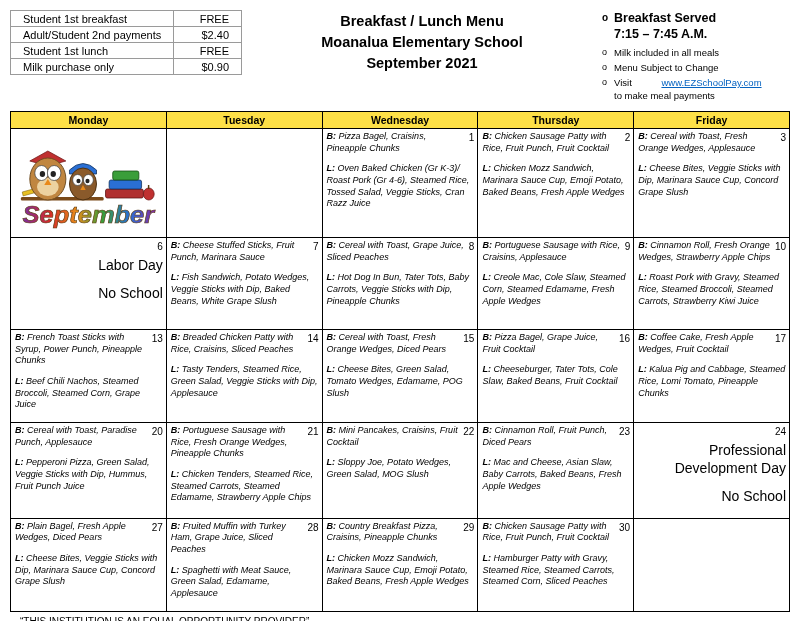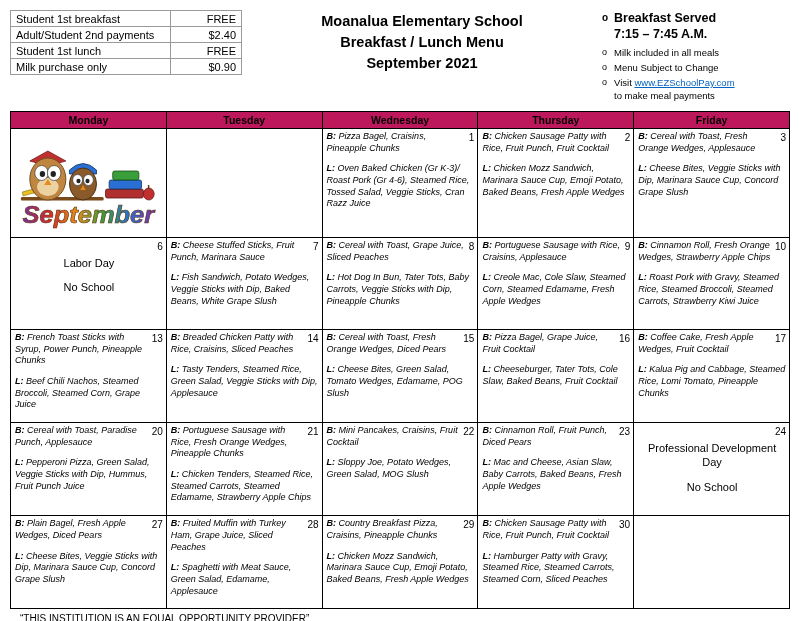--- a/index.html
+++ b/index.html
@@ -4,41 +4,41 @@
 <style>
   * { box-sizing: border-box; margin: 0; padding: 0; }
   html, body { background: #ffffff; }
   .page {
     width: 800px; height: 621px; background: #ffffff; color: #000;
     font-family: "Liberation Sans", sans-serif; overflow: hidden; position: relative;
   }
   
   .top { display: flex; align-items: flex-start; padding: 8px 10px 0 10px; }
   .price-table { border-collapse: collapse; font-size: 11px; flex: 0 0 232px; margin-top: 2px; }
-  .price-table td { border: 1px solid #9a9a9a; padding: 1px 5px; height: 16px; white-space: nowrap; }
+  .price-table td { border: 1px solid #9a9a9a; padding: 1px 12px; height: 16px; white-space: nowrap; }
   .pt-label { width: 160px; }
   .pt-value { width: 72px; text-align: right; }
   .title-block { flex: 1; text-align: center; font-weight: bold; font-size: 14.5px; line-height: 1.45; padding-top: 3px; }
   .notes { flex: 0 0 188px; font-size: 9.5px; line-height: 1.3; padding-top: 2px; }
   .note { display: flex; margin-bottom: 3px; }
   .bullet { width: 12px; flex: none; font-size: 9px; line-height: inherit; }
   .note-main { font-weight: bold; font-size: 12.5px; line-height: 1.3; margin-bottom: 4px; }
   .note-main .bullet { font-size: 10px; padding-top: 1px; }
   .link { text-decoration: underline; cursor: pointer; }
   
   .calendar { border-collapse: collapse; table-layout: fixed; width: 780px; margin: 6px auto 0 auto; }
-  .calendar th { border: 1px solid #000; font-size: 10.5px; font-weight: bold; padding: 2px; background: #be185d; }
+  .calendar th { border: 1px solid #000; font-size: 10.5px; font-weight: bold; padding: 2px; background: #fde047; }
   .calendar td {
     border: 1px solid #000; vertical-align: top; font-size: 9px; line-height: 1.3;
     padding: 2px 3px 2px 4px; height: 92px; overflow: hidden;
   }
   .date-num { float: right; font-size: 10px; margin-left: 4px; }
   .meal { margin-bottom: 9px; font-style: italic; }
   .meal b { font-weight: bold; }
-  .special-cell .special-text { text-align: center; font-size: 11px; line-height: 1.3; margin-top: 16px; }
+  .special-cell .special-text { text-align: right; font-size: 14px; line-height: 1.3; margin-top: 16px; }
   .special-text div { margin-bottom: 10px; }
   .image-cell { padding: 8px !important; }
   .image-cell svg { display: block; width: 100%; height: 92px; }
   
   .footer { position: relative; text-align: left; font-size: 10px; margin-top: 4px; padding-left: 20px; }
   .updated { position: absolute; right: 5px; top: 1px; font-size: 9px; margin-top: 8px; }
 </style>
 </head>
 <body>
 
@@ -61,22 +61,22 @@
           <td class="pt-value">FREE</td>
         </tr>
         <tr>
           <td class="pt-label">Milk purchase only</td>
           <td class="pt-value">$0.90</td>
         </tr>
       </tbody>
     </table>
 
     <div class="title-block">
+      <div>Breakfast / Lunch Menu</div>
       <div>Moanalua Elementary School</div>
-      <div>Breakfast / Lunch Menu</div>
       <div>September 2021</div>
     </div>
 
     <div class="notes">
       <div class="note note-main">
         <span class="bullet">o</span>
         <span class="note-text">
           <span>Breakfast Served</span><br>
           <span>7:15 – 7:45 A.M.</span>
         </span>
@@ -85,21 +85,21 @@
         <span class="bullet">o</span>
         <span>Milk included in all meals</span>
       </div>
       <div class="note">
         <span class="bullet">o</span>
         <span>Menu Subject to Change</span>
       </div>
       <div class="note">
         <span class="bullet">o</span>
         <span>
-          <span>Visit </span><a class="link" style="color: rgb(5, 99, 193);">www.EZSchoolPay.com</a><br>
+          <span>Visit </span><a class="link" style="color: rgb(5, 99, 193); margin-left: 27px;">www.EZSchoolPay.com</a><br>
           <span>to make meal payments</span>
         </span>
       </div>
     </div>
 
   </div>
 
   <table class="calendar">
     <thead>
       <tr>

